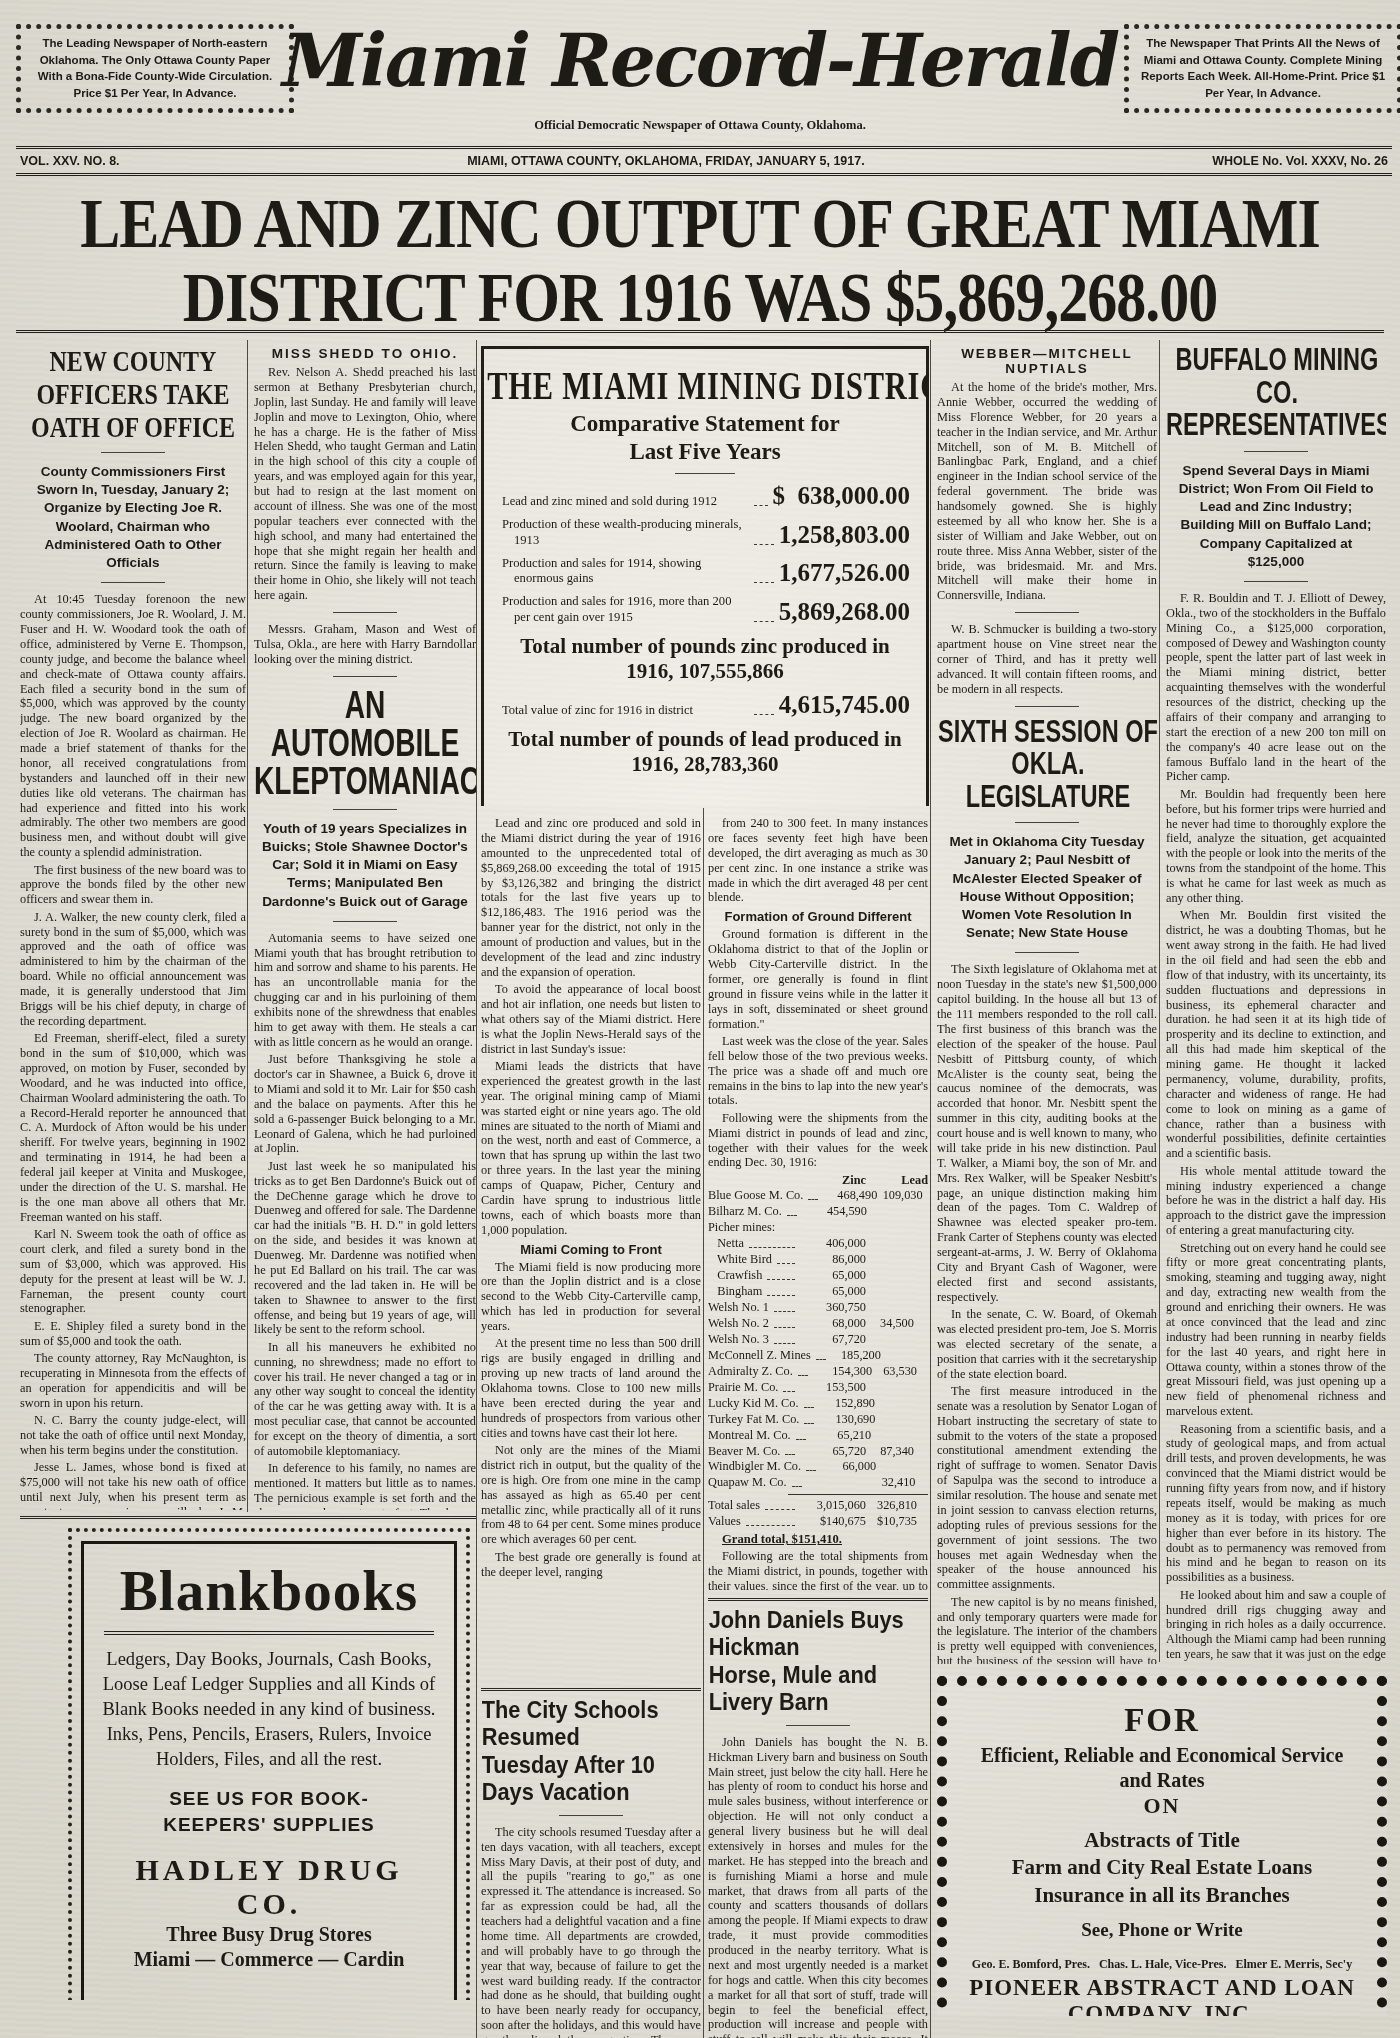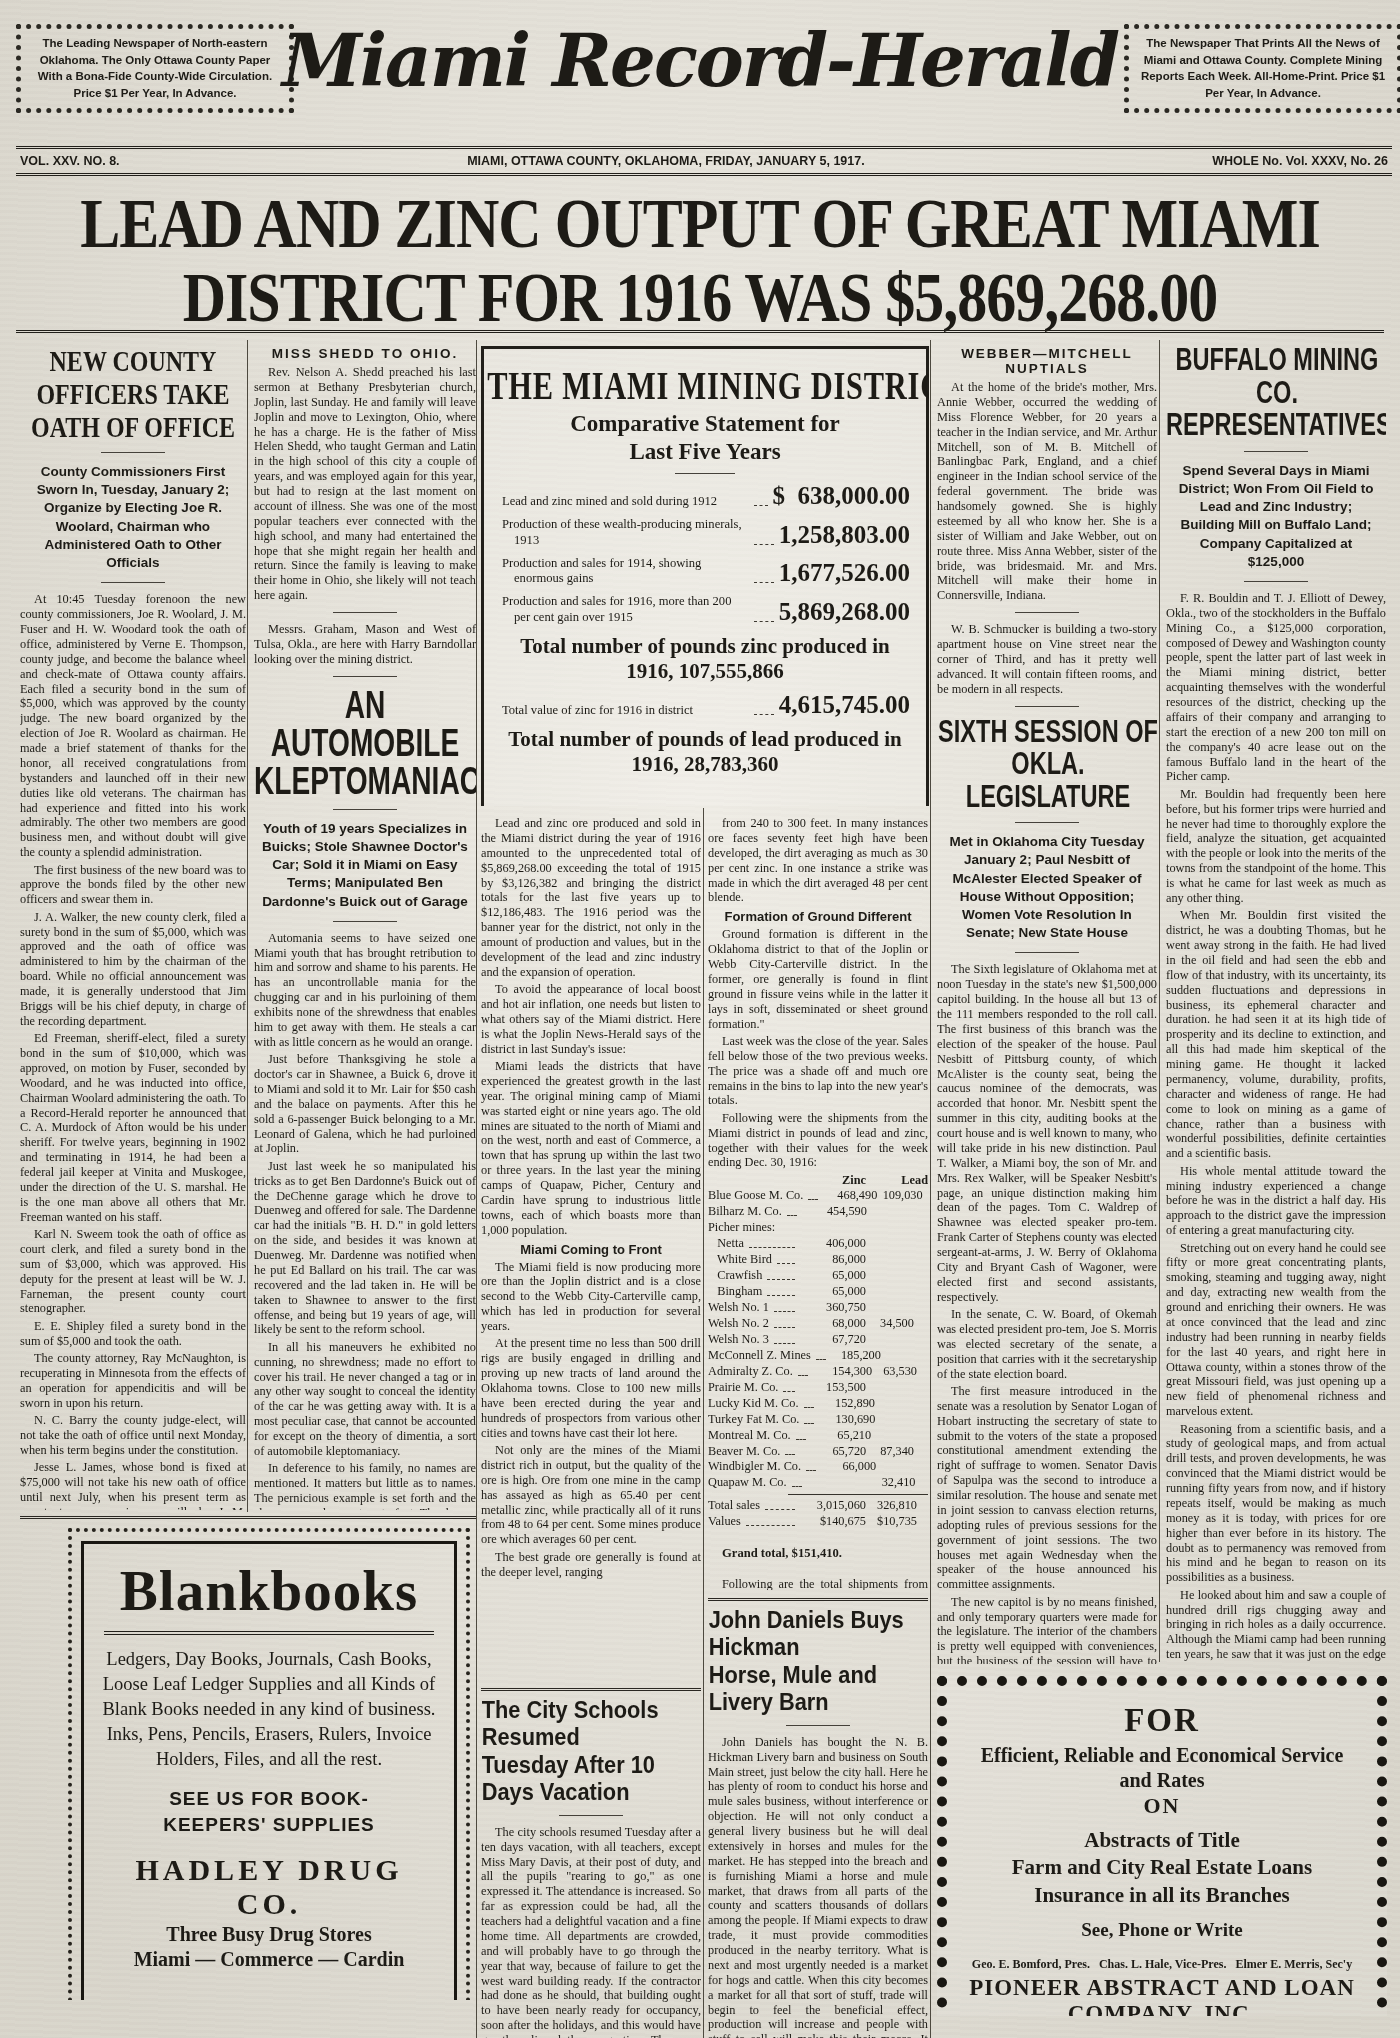--- a/index.html
+++ b/index.html
@@ -63,21 +63,21 @@
   .leader{flex:1;border-bottom:1.5px dashed #3c3830;margin:0 5px 4px 5px;min-width:10px;}
   .stmt-value{font-family:"Liberation Serif",serif;font-weight:bold;font-size:25px;white-space:pre;text-align:right;}
   .stmt-center{font-size:21px;line-height:1.2;margin:8px 0 2px;}
 
   
   .t-head{display:flex;font-weight:bold;font-size:12.3px;margin-top:2px;}
   .t-head .th1{flex:1;} .t-head .th2{width:66px;text-align:right;} .t-head .th3{width:62px;text-align:right;}
   .t-row{display:flex;font-size:12.3px;line-height:1.3;}
   .t-name{white-space:pre;} .t-zinc{width:66px;text-align:right;white-space:pre;} .t-lead{width:62px;text-align:center;white-space:pre;}
   .t-total-rule{border-top:1px solid #36332c;width:140px;margin:3px 0 3px auto;}
-  .t-grand{font-size:12.6px;font-weight:bold;text-indent:14px;margin:16px 0;}
+  .t-grand{font-size:12.6px;font-weight:bold;text-indent:14px;margin:2px 0;text-decoration:underline;}
 
   
   .bb-outer{border:4px dotted #26231d;padding:9px;height:100%;}
   .bb-inner{border:3px solid #191712;height:100%;padding:14px 18px;text-align:center;overflow:hidden;}
   .bb-title{font-size:57px;letter-spacing:1px;}
   .bb-rule{border-top:4px double #211f1a;width:330px;margin:8px auto 12px;}
   .bb-body{font-size:18.5px;line-height:1.35;text-align:center;}
   .bb-see{font-family:"Liberation Sans",sans-serif;font-weight:bold;font-size:19px;line-height:1.4;margin-top:14px;letter-spacing:1px;}
   .bb-co{font-size:30px;letter-spacing:4px;margin-top:14px;}
   .bb-sub{font-size:20px;font-weight:bold;margin-top:2px;}
@@ -95,20 +95,21 @@
 </style>
 </head>
 <body>
 
 <div class="page">
 
   <div class="ear ear-left">
     <span>The Leading Newspaper of North-eastern Oklahoma.  The Only Ottawa County Paper With a Bona-Fide County-Wide Circulation. Price $1 Per Year, In Advance.</span>
   </div>
   <div class="masthead">Miami Record-Herald</div>
+  <div class="tagline">Official Democratic Newspaper of Ottawa County, Oklahoma.</div>
   <div class="ear ear-right">
     <span>The Newspaper That Prints All the News of Miami and Ottawa County.  Complete Mining Reports Each Week. All-Home-Print. Price $1 Per Year, In Advance.</span>
   </div>
 
   <div class="dateline">
     <span>VOL. XXV.   NO. 8.</span>
     <span>MIAMI, OTTAWA  COUNTY,  OKLAHOMA,    FRIDAY, JANUARY 5, 1917.</span>
     <span>WHOLE No. Vol. XXXV, No. 26</span>
   </div>
 

